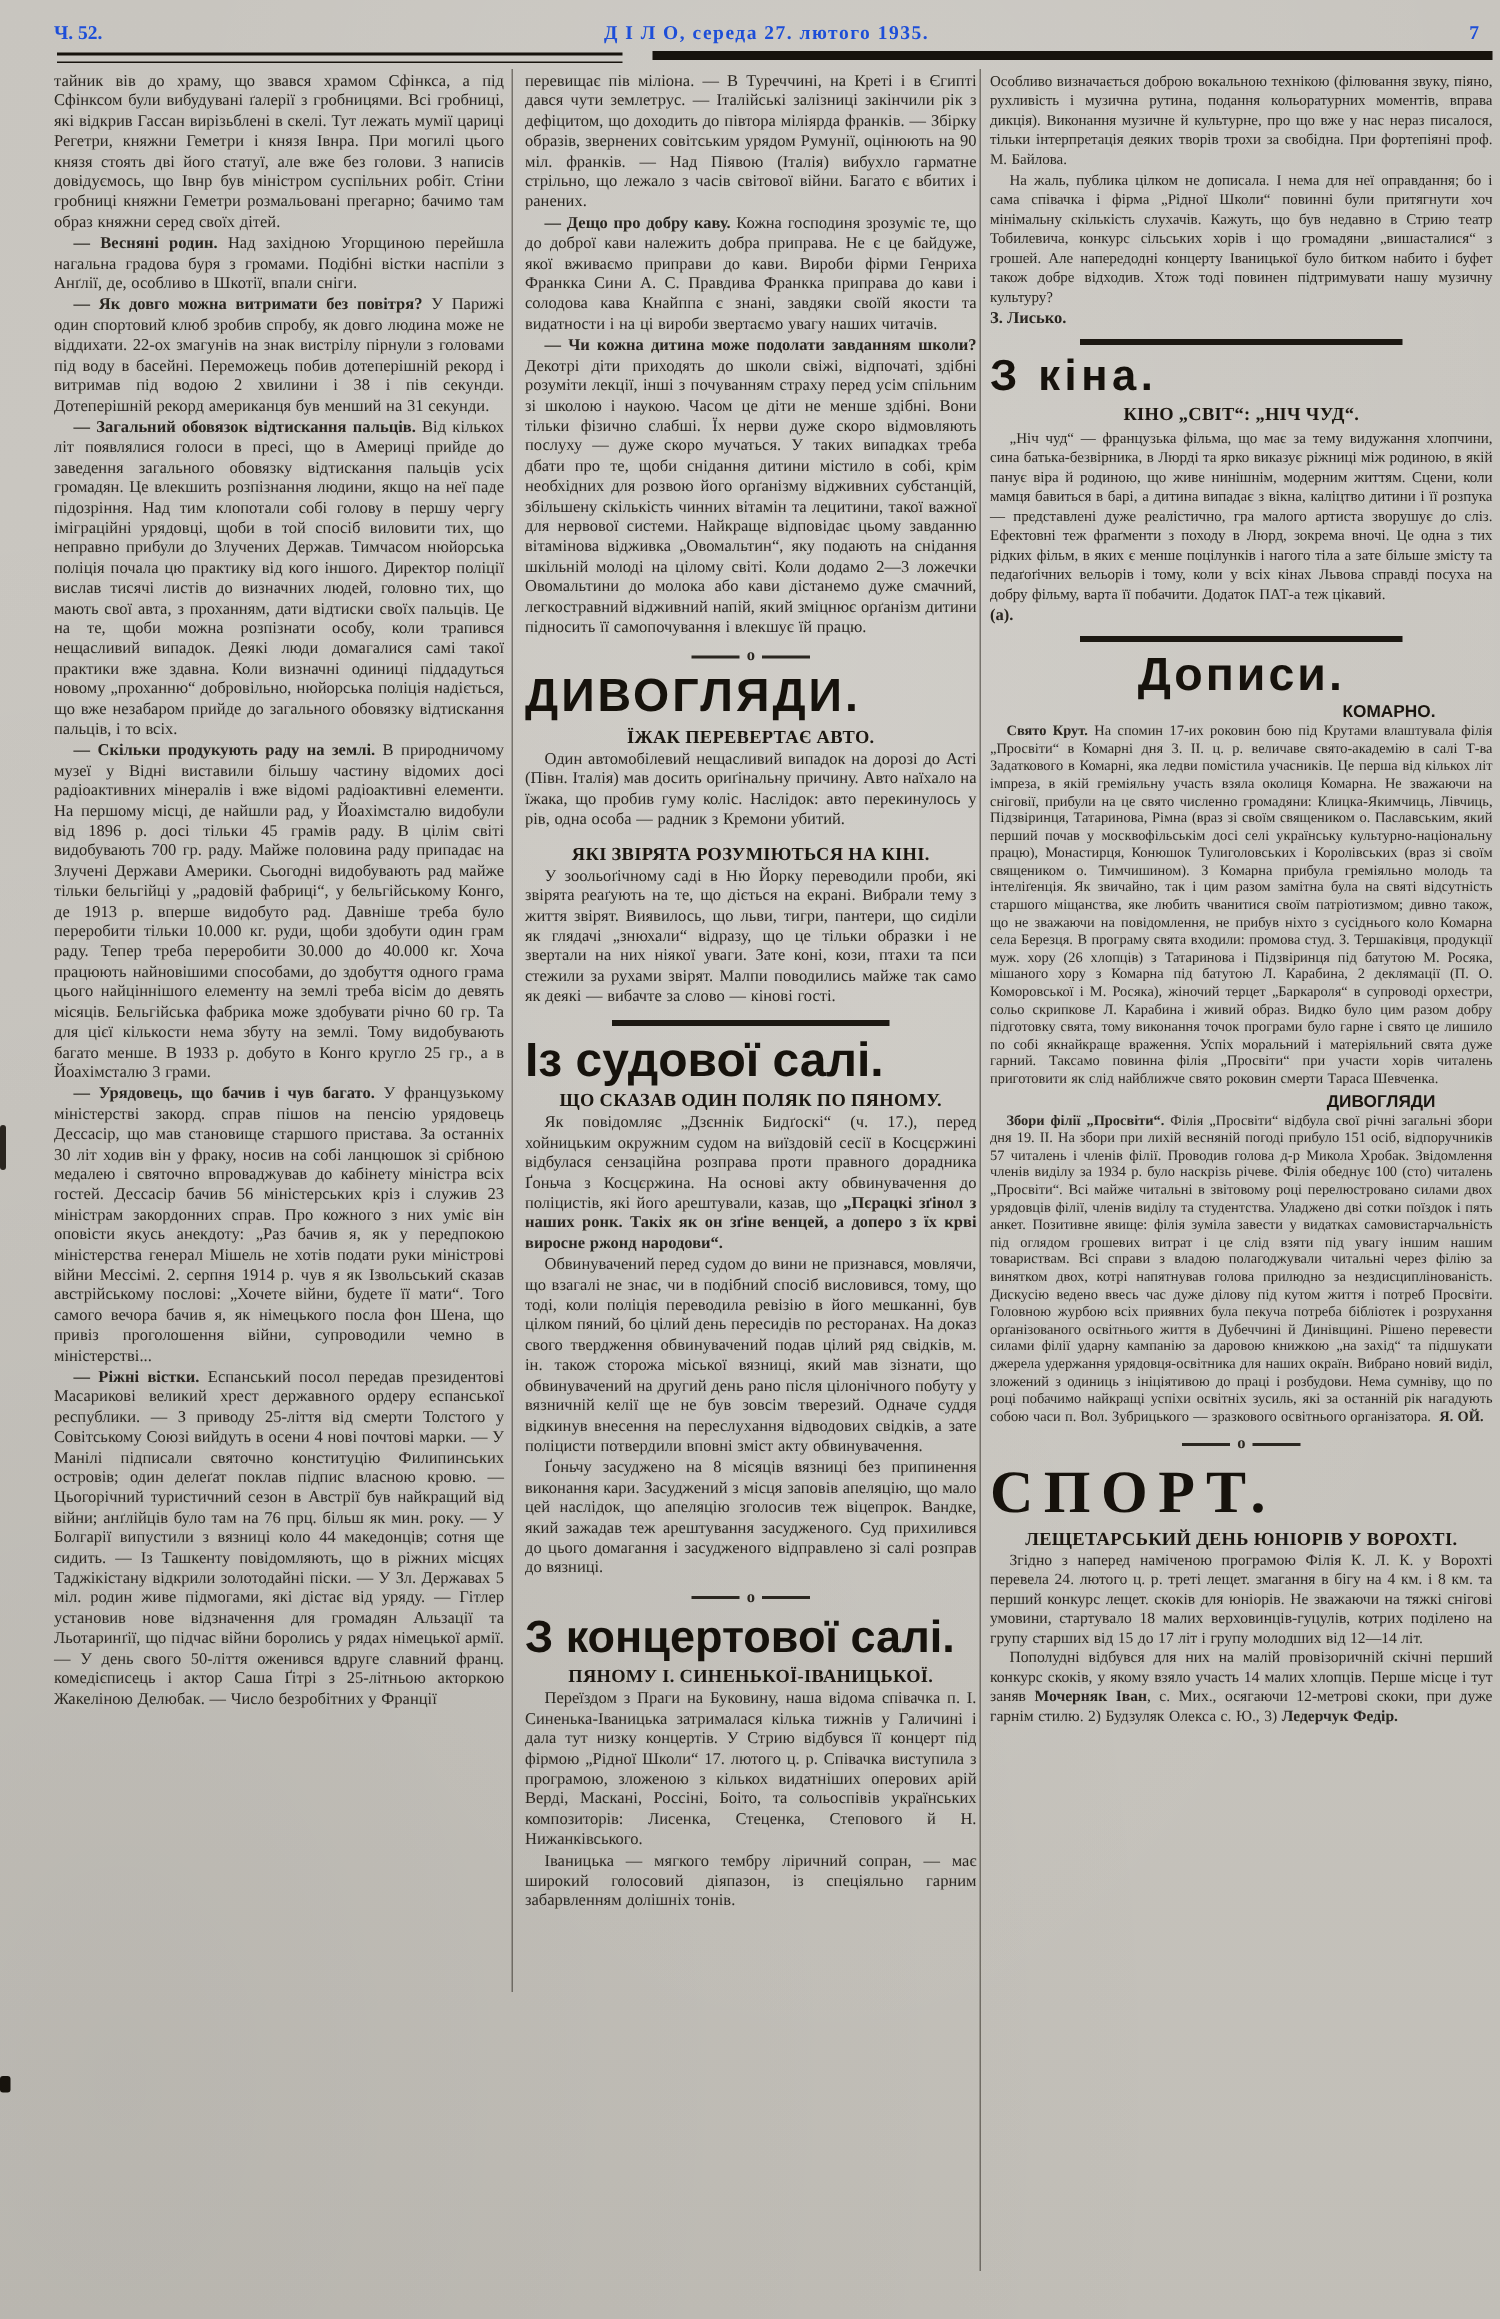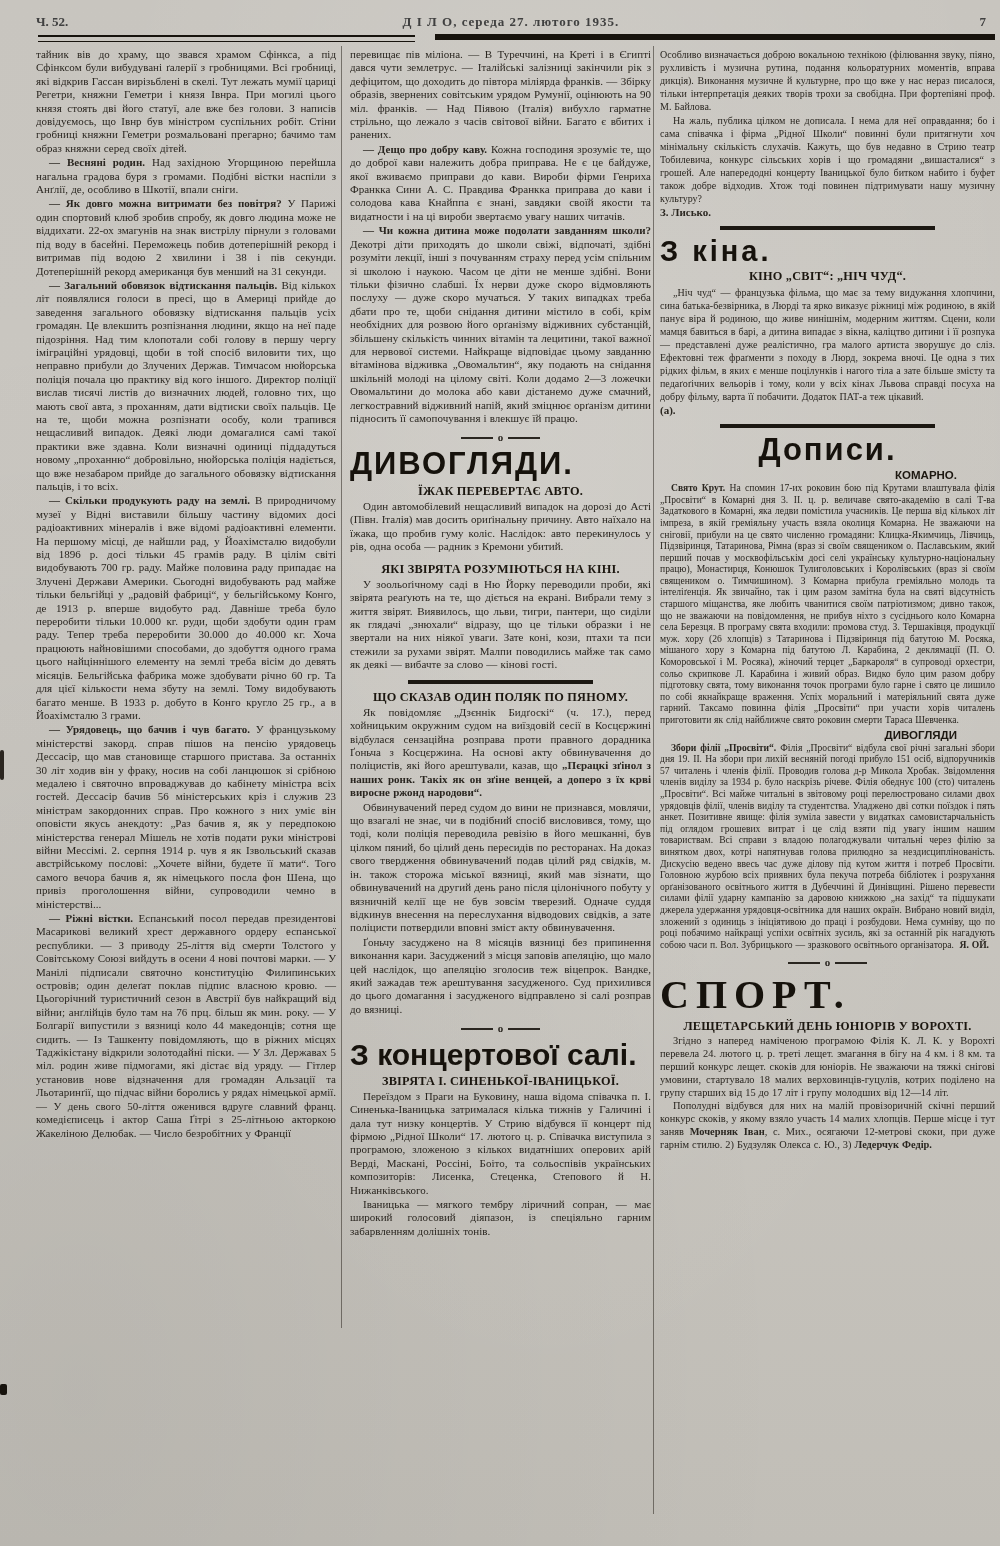--- a/index.html
+++ b/index.html
@@ -7,21 +7,21 @@
     width:1000px;height:1546px;position:relative;overflow:hidden;
     background-color:#c7c4be;
     background-image:
       radial-gradient(ellipse at 55% 28%, rgba(255,255,255,.12), rgba(0,0,0,0) 62%),
       radial-gradient(ellipse at 8% 90%, rgba(0,0,0,.05), rgba(0,0,0,0) 55%),
       linear-gradient(180deg,#c8c5bf,#cac7c1 42%,#c1beb7);
     font-family:"Liberation Serif","DejaVu Serif",serif;
     color:#2a2620;
     -webkit-font-smoothing:antialiased;
   }
-  .hdr{position:absolute;top:14px;left:36px;right:14px;display:flex;justify-content:space-between;align-items:flex-start;font-size:13px;font-weight:bold;color:#404040;}
+  .hdr{position:absolute;top:14px;left:36px;right:14px;display:flex;justify-content:space-between;align-items:flex-start;font-size:13px;font-weight:bold;color:#1d4ed8;}
   .hdr .issue{width:120px;}
   .hdr .mast{letter-spacing:1px;}
   .hdr .pn{width:120px;text-align:right;}
   .hrule-a{position:absolute;left:38px;top:35px;width:377px;height:4px;border-top:2px solid #17130d;border-bottom:1.5px solid #17130d;}
   .hrule-b{position:absolute;left:435px;top:34px;width:560px;height:6px;background:#17130d;}
   .vline{position:absolute;width:1px;background:rgba(46,40,32,.55);}
   #v1{left:341px;top:46px;height:1282px;}
   #v2{left:653px;top:46px;height:1468px;}
   .ink1{position:absolute;left:0;top:750px;width:4px;height:30px;background:#2b2620;border-radius:2px;}
   .ink2{position:absolute;left:0;top:1384px;width:7px;height:11px;background:#17130d;border-radius:2px;}
@@ -95,33 +95,34 @@
     </div>
 
   <h2 class="big" id="wonders-title">ДИВОГЛЯДИ.</h2>
   <div class="sub">ЇЖАК ПЕРЕВЕРТАЄ АВТО.</div>
   <p class="p">Один автомобілевий нещасливий випадок на дорозі до Асті (Півн. Італія) мав досить ориґінальну причину. Авто наїхало на їжака, що пробив гуму коліс. Наслідок: авто перекинулось у рів, одна особа — радник з Кремони убитий.</p>
   <div class="sub" style="margin-top:8px;">ЯКІ ЗВІРЯТА РОЗУМІЮТЬСЯ НА КІНІ.</div>
   <p class="p">У зоольоґічному саді в Ню Йорку переводили проби, які звірята реаґують на те, що діється на екрані. Вибрали тему з життя звірят. Виявилось, що льви, тигри, пантери, що сиділи як глядачі „знюхали“ відразу, що це тільки образки і не звертали на них ніякої уваги. Зате коні, кози, птахи та пси стежили за рухами звірят. Малпи поводились майже так само як деякі — вибачте за слово — кінові гості.</p>
 
   <div class="bar"></div>
 
+  <h2 class="big" id="court-title">Із судової салі.</h2>
   <div class="sub">ЩО СКАЗАВ ОДИН ПОЛЯК ПО ПЯНОМУ.</div>
   <p class="p"><span>Як повідомляє „Дзєннік Бидґоскі“ (ч. 17.), перед хойницьким окружним судом на виїздовій сесії в Косцєржині відбулася сензаційна розправа проти правного дорадника Ґоньча з Косцєржина. На основі акту обвинувачення до поліцистів, які його арештували, казав, що </span><span class="lead">„Пєрацкі зґінол з наших ронк. Такіх як он зґіне венцей, а доперо з їх крві виросне ржонд народови“.</span></p>
   <p class="p">Обвинувачений перед судом до вини не признався, мовлячи, що взагалі не знає, чи в подібний спосіб висловився, тому, що тоді, коли поліція переводила ревізію в його мешканні, був цілком пяний, бо цілий день пересидів по ресторанах. На доказ свого твердження обвинувачений подав цілий ряд свідків, м. ін. також сторожа міської вязниці, який мав зізнати, що обвинувачений на другий день рано після цілонічного побуту у вязничній келії ще не був зовсім тверезий. Одначе суддя відкинув внесення на переслухання відводових свідків, а зате поліцисти потвердили вповні зміст акту обвинувачення.</p>
   <p class="p">Ґоньчу засуджено на 8 місяців вязниці без припинення виконання кари. Засуджений з місця заповів апеляцію, що мало цей наслідок, що апеляцію зголосив теж віцепрок. Вандке, який зажадав теж арештування засудженого. Суд прихилився до цього домагання і засудженого відправлено зі салі розправ до вязниці.</p>
 
   <div class="odiv">
       <span class="odash"></span>
       <span class="o">о</span>
       <span class="odash"></span>
     </div>
 
   <h2 class="big" id="concert-title">З концертової салі.</h2>
-  <div class="sub">ЗВІРЯТА І. СИНЕНЬКОЇ-ІВАНИЦЬКОЇ.</div>
+  <div class="sub">ПЯНОМУ І. СИНЕНЬКОЇ-ІВАНИЦЬКОЇ.</div>
   <p class="p">Переїздом з Праги на Буковину, наша відома співачка п. І. Синенька-Іваницька затрималася кілька тижнів у Галичині і дала тут низку концертів. У Стрию відбувся її концерт під фірмою „Рідної Школи“ 17. лютого ц. р. Співачка виступила з програмою, зложеною з кількох видатніших оперових арій Верді, Маскані, Россіні, Боіто, та сольоспівів українських композиторів: Лисенка, Стеценка, Степового й Н. Нижанківського.</p>
   <p class="p">Іваницька — мягкого тембру ліричний сопран, — має широкий голосовий діяпазон, із спеціяльно гарним забарвленням долішніх тонів.</p>
 </div>
 
 <div class="col" id="col3">
   <div class="rev">
     <p class="p cont">Особливо визначається доброю вокальною технікою (філювання звуку, піяно, рухливість і музична рутина, подання кольоратурних моментів, вправа дикція). Виконання музичне й культурне, про що вже у нас нераз писалося, тільки інтерпретація деяких творів трохи за свобідна. При фортепіяні проф. М. Байлова.</p>
     <p class="p">На жаль, публика цілком не дописала. І нема для неї оправдання; бо і сама співачка і фірма „Рідної Школи“ повинні були притягнути хоч мінімальну скількість слухачів. Кажуть, що був недавно в Стрию театр Тобилевича, конкурс сільських хорів і що громадяни „вишасталися“ з грошей. Але напередодні концерту Іваницької було битком набито і буфет також добре відходив. Хтож тоді повинен підтримувати нашу музичну культуру?</p>
     <span class="sig">З. Лисько.</span>
   </div>

